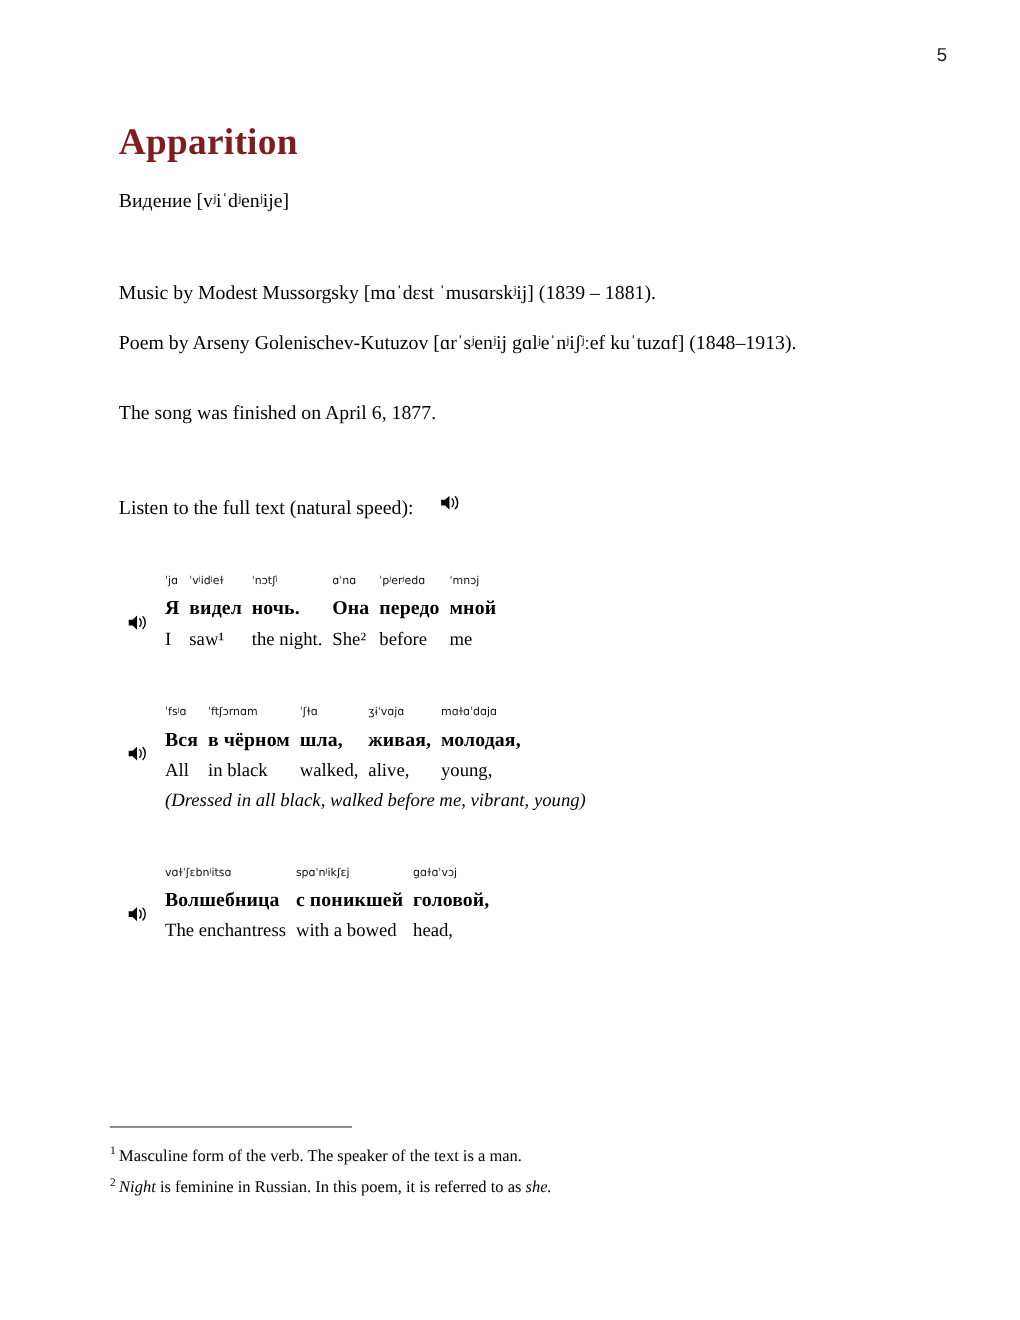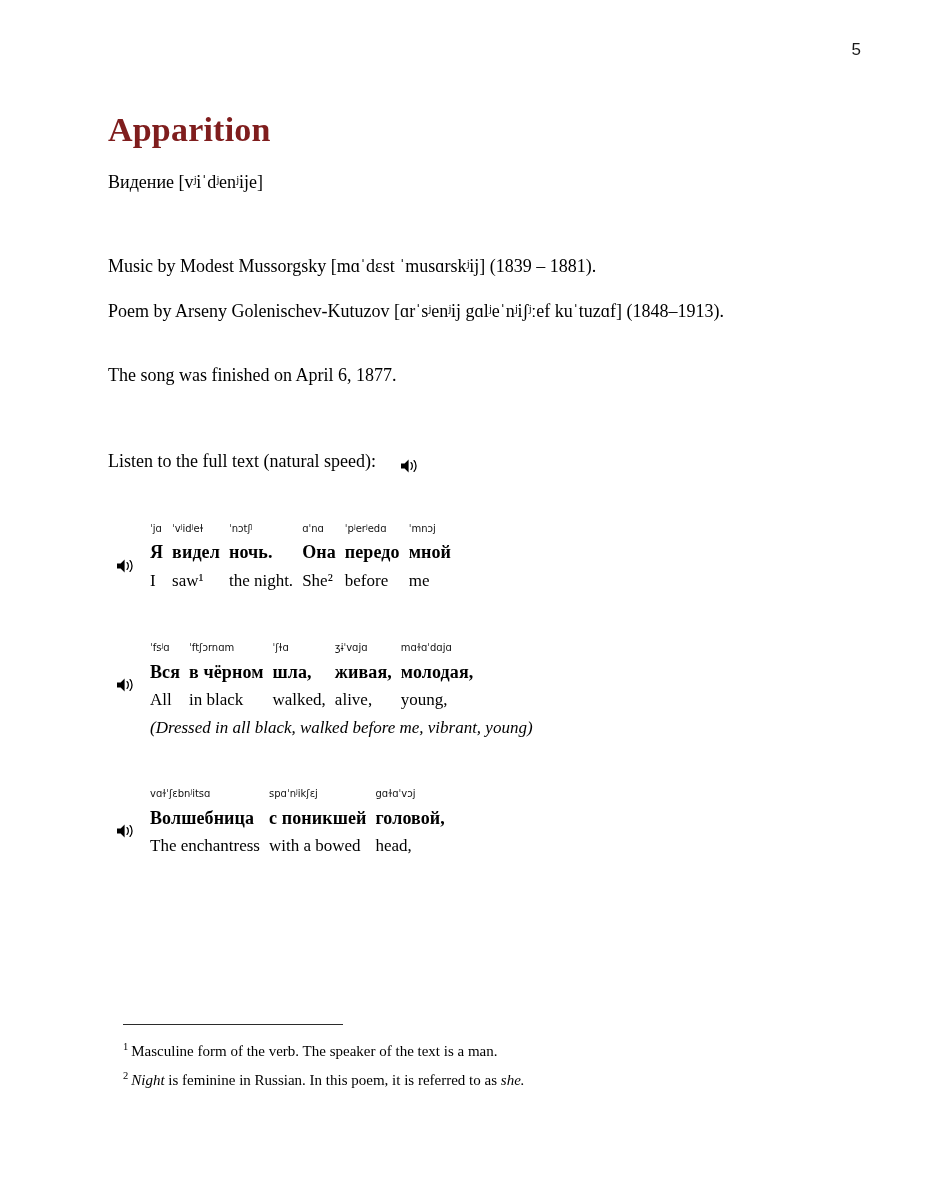--- a/index.html
+++ b/index.html
@@ -61,21 +61,21 @@
   .finished-line {
     font-size: 18px;
     margin-top: 40px;
     line-height: 1.35;
   }
   .listen-line {
     font-size: 18px;
     margin-top: 62px;
     line-height: 1.35;
     display: flex;
-    align-items: flex-end;
+    align-items: flex-start;
     gap: 24px;
   }
   .verses {
     margin-top: 46px;
     margin-left: 0px;
   }
   .verse {
     position: relative;
     margin-bottom: 45px;
   }
@@ -112,21 +112,21 @@
   }
   .paraphrase {
     font-style: italic;
     font-size: 17px;
     margin-left: 42px;
     margin-top: 1px;
     line-height: 1.5;
   }
   .footnotes {
     position: absolute;
-    left: 123px;
+    left: 100px;
     top: 1024px;
     width: 700px;
   }
   .fn-rule {
     width: 220px;
     height: 1px;
     background: #2b2b2b;
     border: 0;
     margin: 0 0 14px 0;
   }

